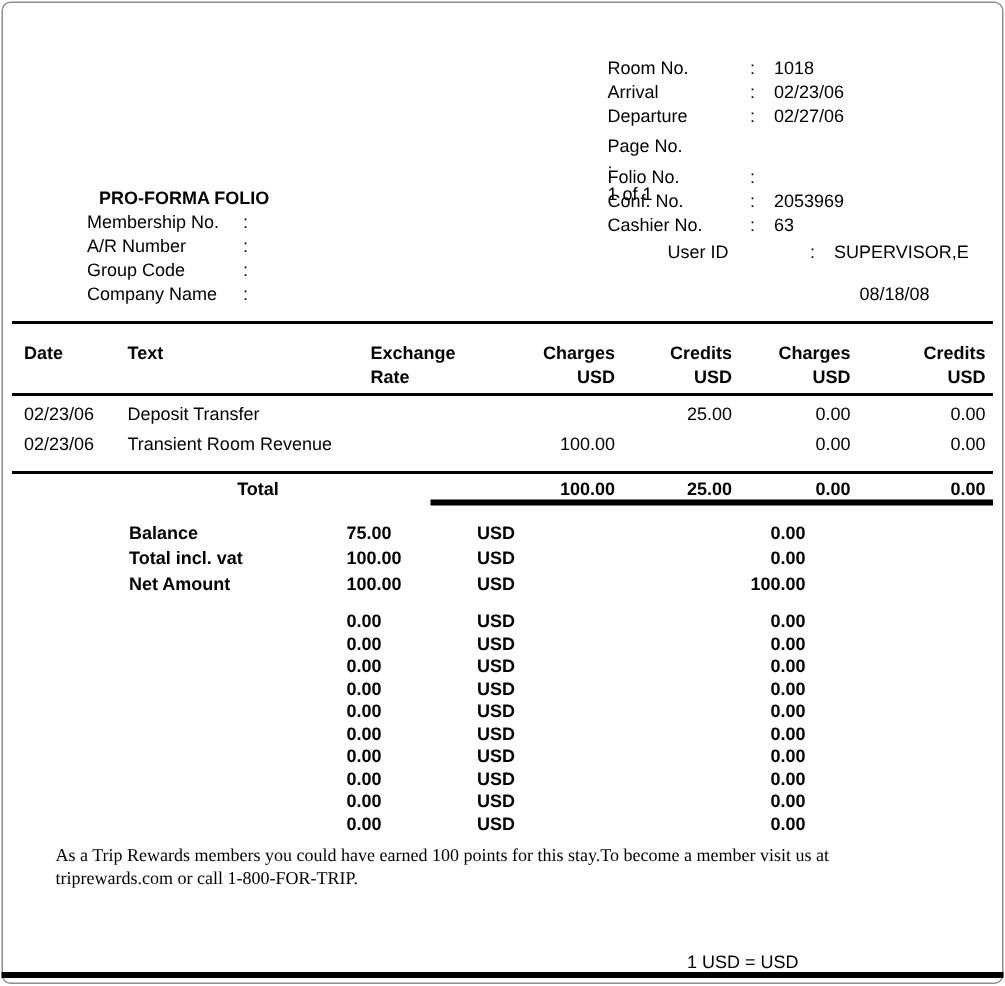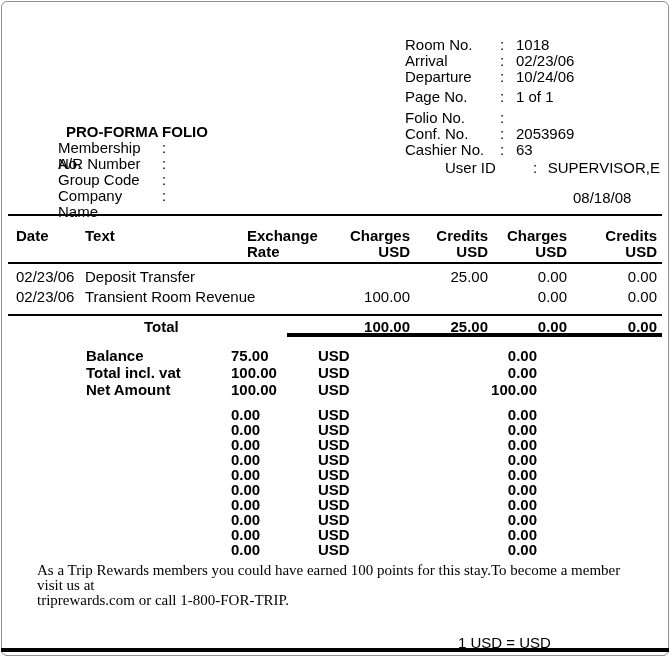--- a/index.html
+++ b/index.html
@@ -1,30 +1,30 @@
 <!DOCTYPE html>
 <html><head>
 <meta charset="utf-8">
 <style>
   html,body{margin:0;padding:0;background:#fff;}
   .page{
     position:relative;width:670px;height:657px;background:#fff;
     font-family:"Liberation Sans","DejaVu Sans",sans-serif;
-    font-size:15px;color:#000;overflow:hidden;
+    font-size:12px;color:#000;overflow:hidden;
   }
   .frame{position:absolute;inset:1px;border:1px solid #8f8f8f;border-radius:6px;pointer-events:none;}
   .rule{position:absolute;left:8px;width:654px;height:2px;background:#000;}
   .rule-total{position:absolute;left:287px;width:375px;height:4px;background:#000;top:333px;}
   .rule-bottom{position:absolute;left:1px;right:1px;top:648px;height:4px;background:#000;}
 
   
   .info-right{position:absolute;left:405px;top:37px;width:255px;}
   .info-left{position:absolute;left:38px;top:124px;width:300px;}
   .info-row{display:flex;height:16px;line-height:16px;}
-  .info-right .info-row:nth-child(4){margin-top:4px;}
+  .info-right .info-row:nth-child(4){margin-top:4px;flex-direction:column;}
   .info-right .info-row:nth-child(5){margin-top:5px;}
   .info-right .info-row:nth-child(8){margin-top:2px;margin-left:40px;}
   .info-right .lbl{width:95px;}
   .info-left .lbl{width:104px;margin-left:20px;}
   .sep{width:16px;}
   .doc-title{font-weight:bold;height:16px;line-height:16px;padding-left:28px;}
 
   .greeting{position:absolute;left:313px;top:189px;}
   .print-date{position:absolute;left:573px;top:189px;}
 
@@ -32,21 +32,21 @@
   .trow{position:absolute;left:0;right:0;height:14px;line-height:13px;}
   .trow span{position:absolute;top:0;white-space:nowrap;}
   .bold{font-weight:bold;}
   .c-date{left:16px;}
   .c-text{left:85px;}
   .c-exch{left:247px;}
   .c-m1{left:330px;width:80px;text-align:right;}
   .c-m2{left:408px;width:80px;text-align:right;}
   .c-m3{left:487px;width:80px;text-align:right;}
   .c-m4{left:577px;width:80px;text-align:right;}
-  .c-totlbl{left:144px;width:80px;text-align:left;}
+  .c-totlbl{left:132px;width:80px;text-align:center;}
   .c-sumlbl{left:86px;}
   .c-amt{left:231px;width:80px;}
   .c-cur{left:318px;}
   .c-right{left:457px;width:80px;text-align:right;}
 
   .footer-note{position:absolute;left:37px;top:563px;width:610px;line-height:15px;font-family:Liberation Serif, serif;}
   .exchange-note{position:absolute;left:458px;top:634px;}
 </style>
 </head>
 <body>
@@ -61,21 +61,21 @@
       <span class="val">1018</span>
     </div>
     <div class="info-row">
       <span class="lbl">Arrival</span>
       <span class="sep">:</span>
       <span class="val">02/23/06</span>
     </div>
     <div class="info-row">
       <span class="lbl">Departure</span>
       <span class="sep">:</span>
-      <span class="val">10/24/06</span>
+      <span class="val">02/27/06</span>
     </div>
     <div class="info-row">
       <span class="lbl">Page No.</span>
       <span class="sep">:</span>
       <span class="val">1 of 1</span>
     </div>
     <div class="info-row">
       <span class="lbl">Folio No.</span>
       <span class="sep">:</span>
       <span class="val"></span>

